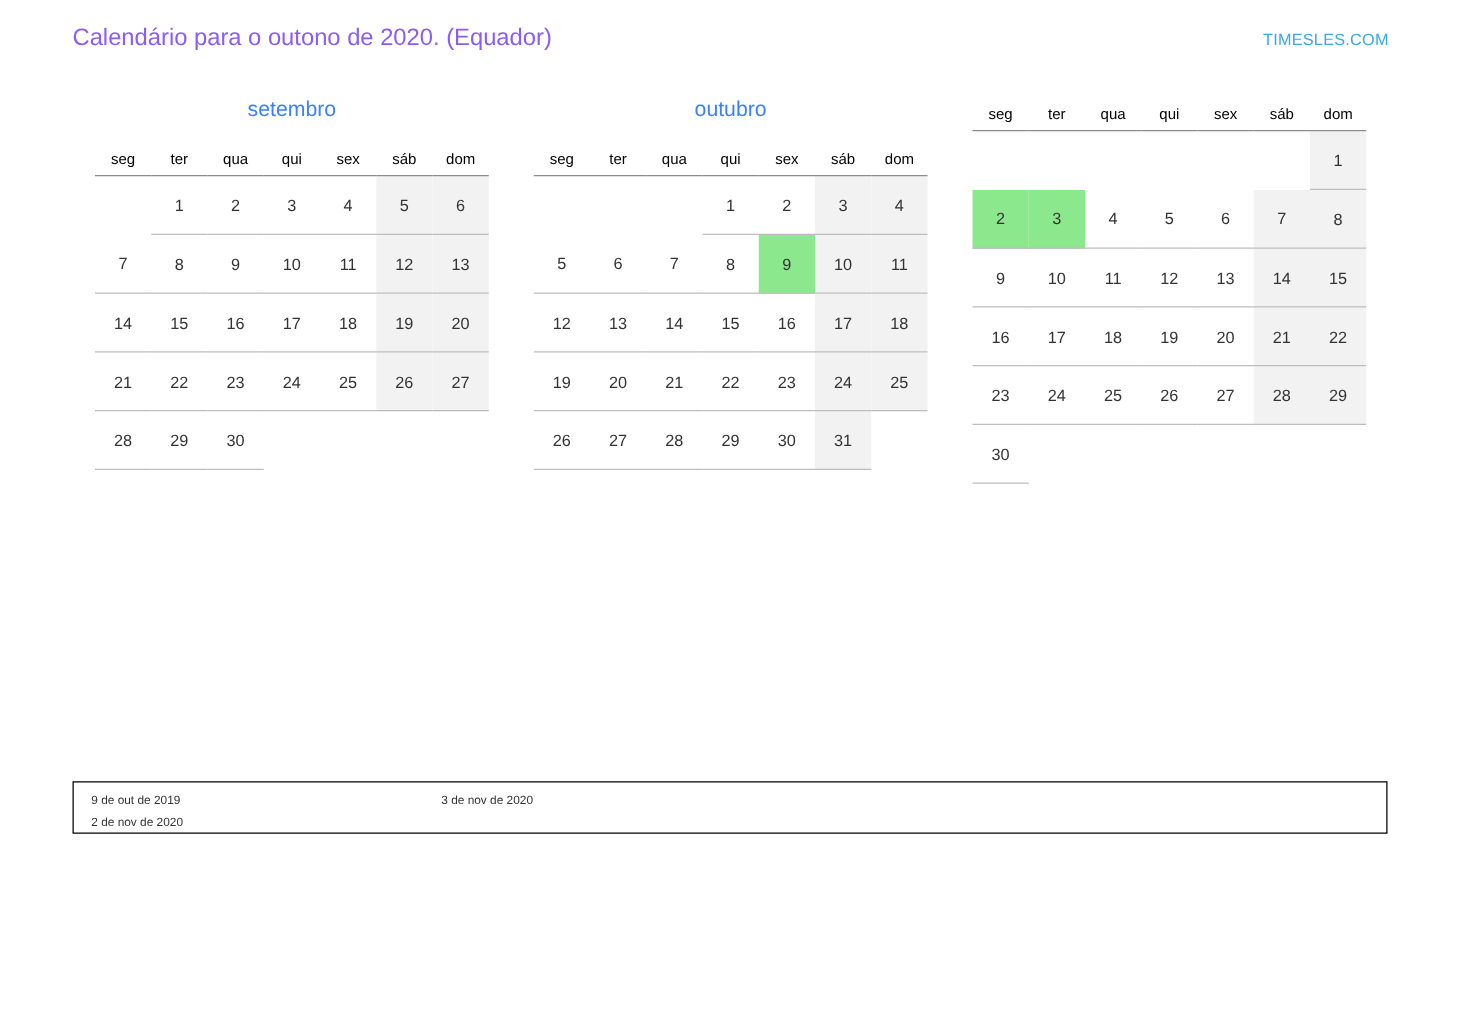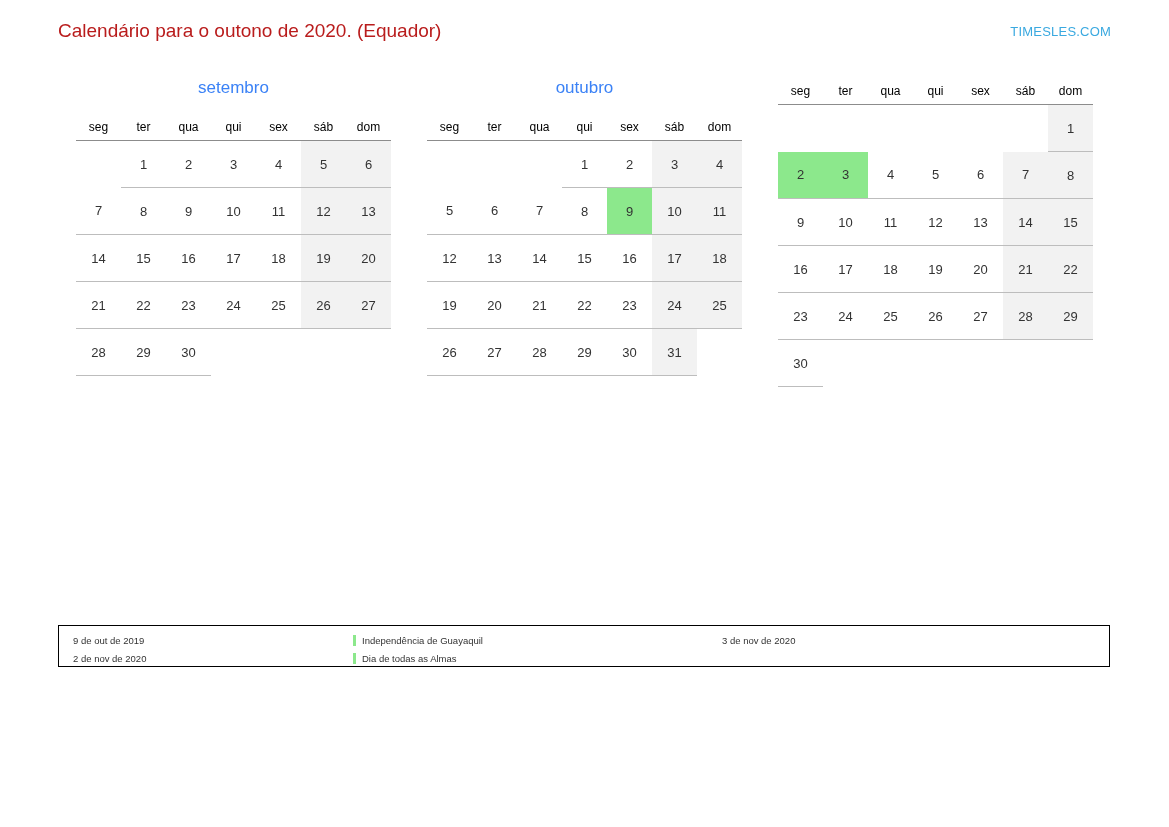--- a/index.html
+++ b/index.html
@@ -17,21 +17,21 @@
   }
   .page-header {
     position: absolute;
     top: 20px;
     left: 58px;
     right: 58px;
     height: 30px;
   }
   .page-title {
     font-size: 19px;
-    color: #b91c1c;
+    color: #8b5cf6;
     font-weight: normal;
     position: absolute;
     left: 0;
     top: 0;
     margin: 0;
     white-space: nowrap;
   }
   .brand {
     position: absolute;
     right: 0;
@@ -337,27 +337,19 @@
             <td class="empty">&nbsp;</td>
           </tr>
         </tbody>
       </table>
     </div>
   </div>
 
 <div class="legend" id="legend-root">
     <div class="legend-row">
       <div class="legend-date">9 de out de 2019</div>
-      <div class="legend-col2">
-        <span class="legend-swatch"></span>
-        <span class="legend-label">Independência de Guayaquil</span>
-      </div>
       <div class="legend-date">3 de nov de 2020</div>
     </div>
     <div class="legend-row">
       <div class="legend-date">2 de nov de 2020</div>
-      <div class="legend-col2">
-        <span class="legend-swatch"></span>
-        <span class="legend-label">Dia de todas as Almas</span>
-      </div>
       <div class="legend-date"></div>
     </div>
   </div>
 
 </body></html>

